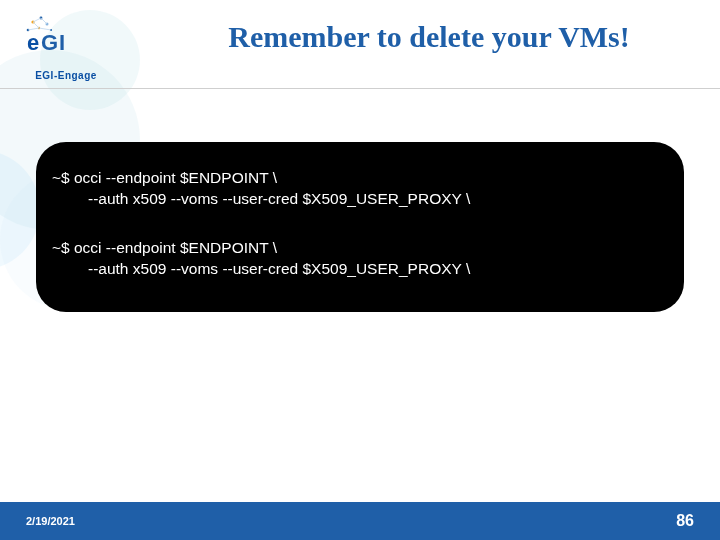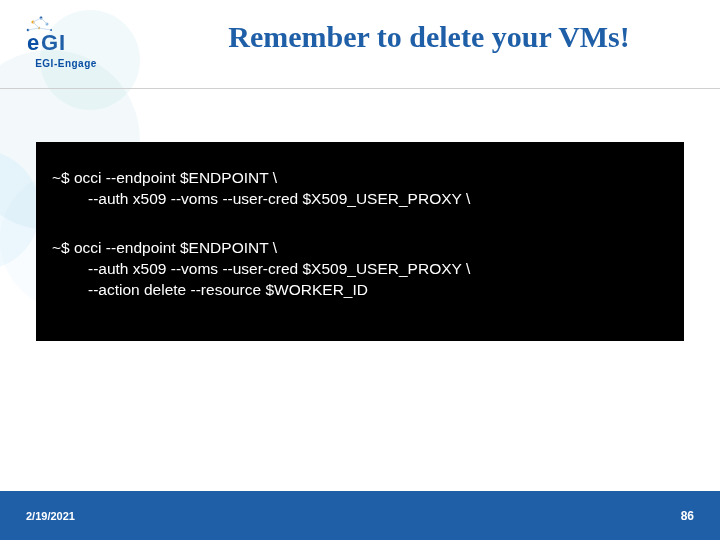--- a/index.html
+++ b/index.html
@@ -37,21 +37,21 @@
     width: 100px;
     flex: 0 0 100px;
     text-align: center;
   }
   .logo-svg { display:block; margin: 0 auto; }
   .logo-sub {
     color:#0a4fa3;
     font-size:10px;
     font-weight:bold;
     letter-spacing:0.5px;
-    margin-top:4px;
+    margin-top:16px;
     display:block;
   }
   .title {
     flex: 1;
     color: #1f5fa8;
     font-size: 30px;
     font-weight: 700;
     text-align: center;
     padding-left: 52px;
     padding-top: 8px;
@@ -66,51 +66,52 @@
     background: #cfcfcf;
     z-index: 2;
   }
 
   .terminal {
     position: relative;
     z-index: 2;
     background: #000000;
     color: #ffffff;
     margin: 54px 36px 0 36px;
-    padding: 26px 16px 40px 16px;
+    padding: 26px 16px 32px 16px;
     font-family: Arial, Helvetica, sans-serif;
     font-size: 15.5px;
     line-height: 1.35;
+    border-radius: 30px;
   }
   .terminal .block { margin-bottom: 28px; }
   .terminal .block:last-child { margin-bottom: 0; }
   .terminal .indent { display:inline-block; width:36px; }
   .terminal .row { white-space: nowrap; }
 
   .footer-bar {
     position: absolute;
     left: 0;
     right: 0;
     bottom: 0;
-    height: 49px;
+    height: 38px;
     background: #1f5fa8;
     display: flex;
     align-items: center;
     justify-content: space-between;
     padding: 0 26px;
     z-index: 3;
   }
   .footer-date {
     color: #ffffff;
     font-size: 11px;
     font-weight: 600;
   }
   .footer-page {
     color: #ffffff;
-    font-size: 12px;
+    font-size: 16px;
     font-weight: 600;
   }
 </style>
 </head>
 <body>
 
 <div class="bg-decor">
   <div class="c1"></div>
     <div class="c2"></div>
     <div class="c3"></div>
@@ -145,20 +146,19 @@
 <div class="divider"></div>
 
 <div class="terminal">
   <div class="block">
     <div class="row">~$ occi --endpoint $ENDPOINT \</div>
     <div class="row"><span class="indent"></span><span>--auth x509 --voms --user-cred $X509_USER_PROXY \</span></div>
   </div>
   <div class="block">
     <div class="row">~$ occi --endpoint $ENDPOINT \</div>
     <div class="row"><span class="indent"></span><span>--auth x509 --voms --user-cred $X509_USER_PROXY \</span></div>
-    <div class="row"><span class="indent"></span><span>--action delete --resource $WORKER_ID</span></div>
   </div>
 </div>
 
 <div class="footer-bar">
   <span class="footer-date">2/19/2021</span>
   <span class="footer-page">86</span>
 </div>
 
 </body></html>

